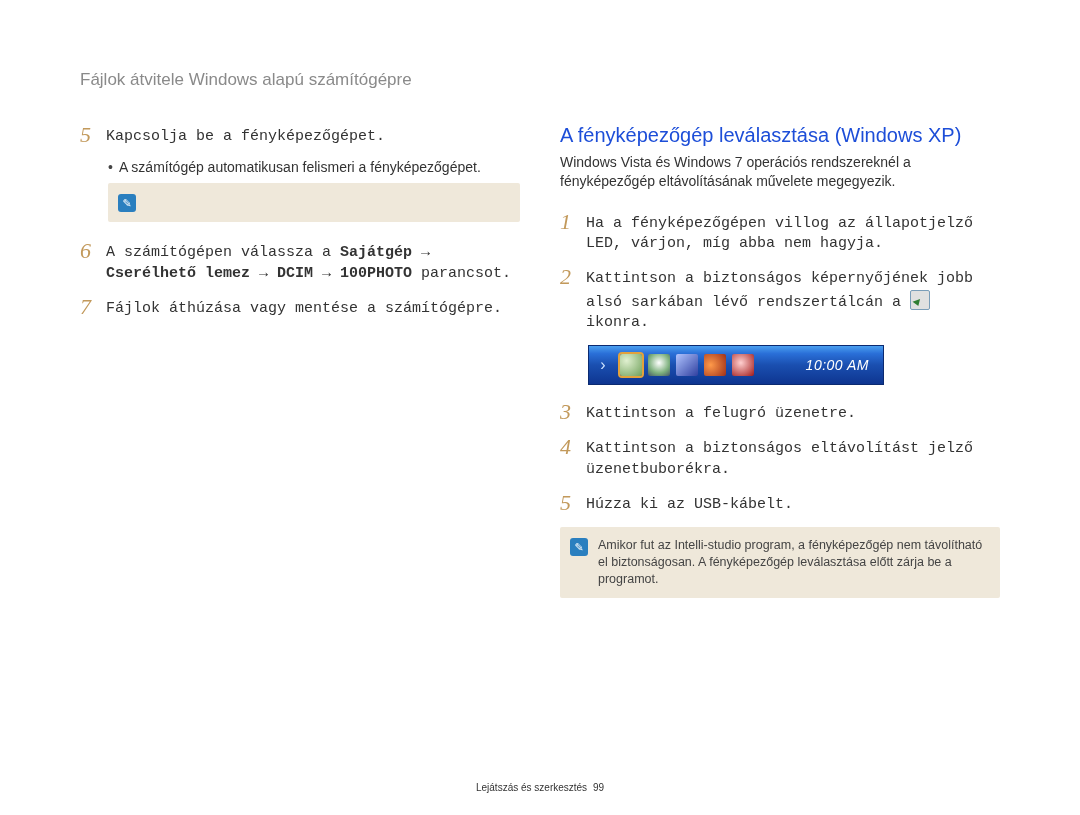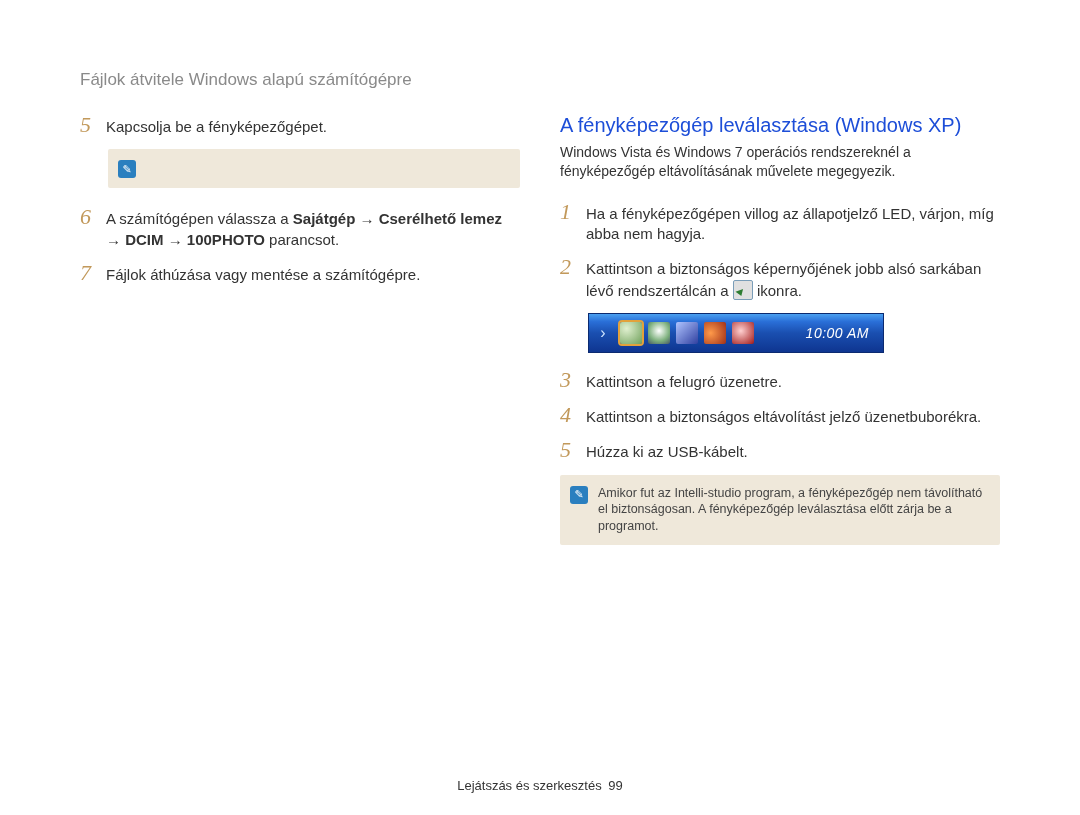--- a/index.html
+++ b/index.html
@@ -9,21 +9,21 @@
     color: #333;
     width: 1080px;
     height: 815px;
     box-sizing: border-box;
     padding: 70px 80px 0 80px;
     position: relative;
   }
   .breadcrumb {
     color: #8a8a8a;
     font-size: 17px;
-    margin-bottom: 24px;
+    margin-bottom: 34px;
   }
   .columns {
     display: flex;
     gap: 40px;
   }
   .col {
     flex: 1;
     min-width: 0;
   }
   .step {
@@ -37,20 +37,21 @@
   .step .num {
     color: #c2995b;
     font-family: Georgia, 'Times New Roman', serif;
     font-style: italic;
     font-size: 22px;
     line-height: 1;
     min-width: 16px;
   }
   .step .txt {
     padding-top: 3px;
+    font-family: Liberation Mono, monospace;
   }
   .sub {
     font-size: 14px;
     margin: 3px 0 6px 28px;
     display: flex;
     gap: 6px;
   }
   .sub::before {
     content: "•";
     color: #444;
@@ -153,36 +154,39 @@
     padding: 0 14px 0 10px;
     letter-spacing: 0.5px;
     font-style: italic;
   }
   .footer {
     position: absolute;
     bottom: 22px;
     left: 0;
     width: 100%;
     text-align: center;
-    font-size: 13px;
+    font-size: 10px;
     color: #333;
   }
   .footer .pnum { margin-left: 3px; }
 </style>
 </head>
 <body>
 
 <div class="breadcrumb">Fájlok átvitele Windows alapú számítógépre</div>
 
 <div class="columns">
 
   <div class="col">
     <div class="step">
       <div class="num">5</div>
       <div class="txt">Kapcsolja be a fényképezőgépet.</div>
+    </div>
+    <div class="sub">
+      <span>A számítógép automatikusan felismeri a fényképezőgépet.</span>
     </div>
     <div class="notebox">
       <div class="note-icon">✎</div>
     </div>
 
     <div class="step">
       <div class="num">6</div>
       <div class="txt">
         <span>A számítógépen válassza a </span><b>Sajátgép</b><span> → </span><b>Cserélhető lemez</b><span> → </span><b>DCIM</b><span> → </span><b>100PHOTO</b><span> parancsot.</span>
       </div>

